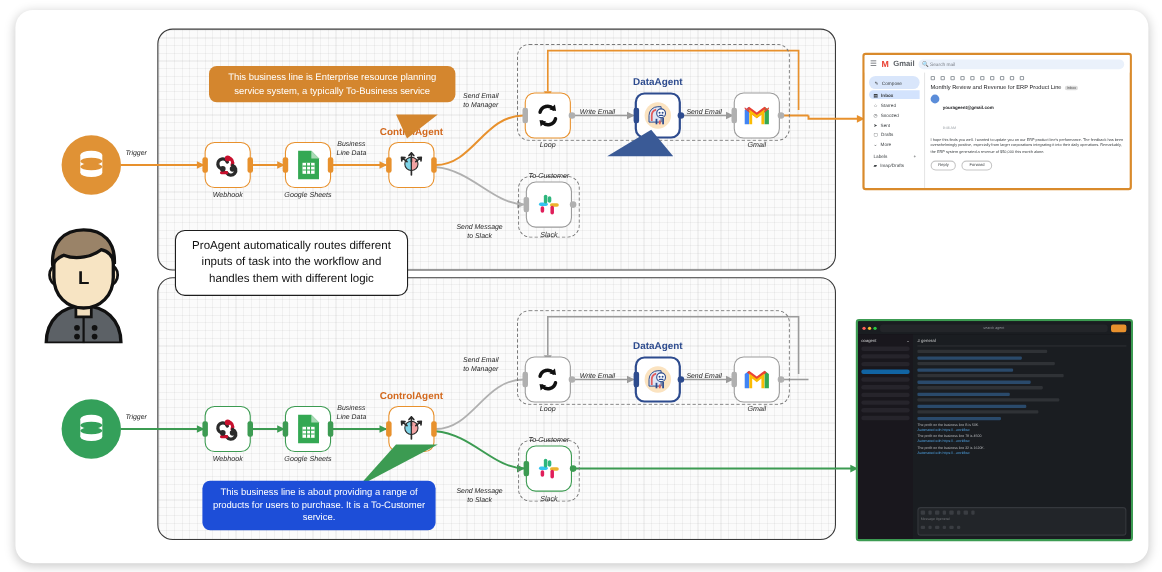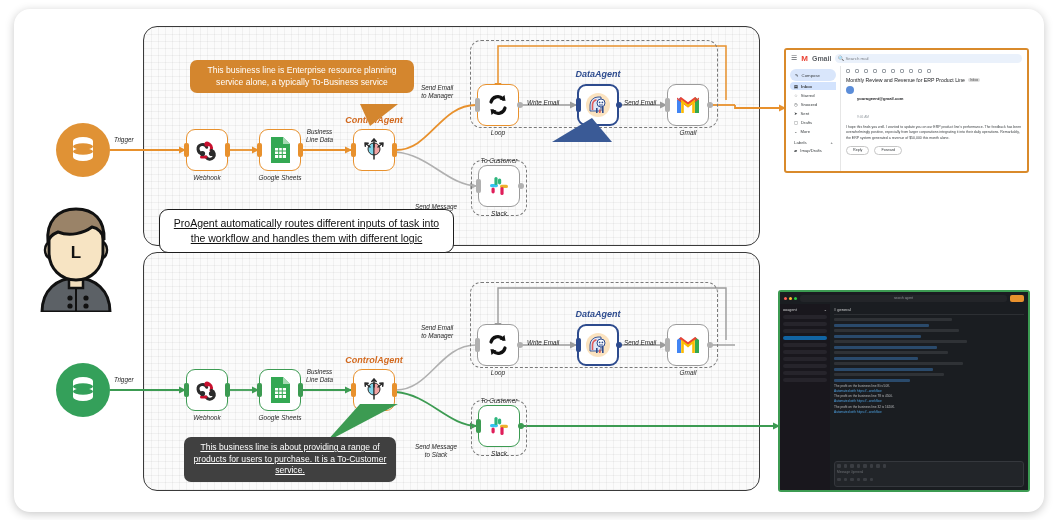--- a/index.html
+++ b/index.html
@@ -39,21 +39,21 @@
   }
   .node.green{ border-color:#3C9B52; }
   .node.gray { border-color:#9b9b9b; }
   .node.blue { border-color:#2D4B8E; border-width:2px; }
   .node-label{
     position:absolute; top:44px; left:50%; transform:translateX(-50%);
     font-size:6.5px; font-style:italic; color:#2b2b2b; white-space:nowrap;
   }
   .node-title{
     position:absolute; bottom:45px; left:50%; transform:translateX(-50%);
-    font-size:9px; font-style:italic; font-weight:bold; white-space:nowrap;
+    font-size:9px; font-weight:bold; white-space:nowrap;
   }
   .t-orange{ color:#D2691E; }
   .t-blue  { color:#2D4B8E; }
 
   
   .port{ position:absolute; width:5px; height:14px; border-radius:2px; top:50%; transform:translateY(-50%); }
   .port.l{ left:-3px; } .port.r{ right:-3px; }
   .port.o{ background:#E8912D; } .port.g{ background:#3C9B52; } .port.gr{ background:#b0b0b0; }
   .dot{ position:absolute; width:6px;height:6px;border-radius:50%; top:50%; transform:translateY(-50%); } .dot.g{background:#3C9B52;} .dot.gr{background:#b0b0b0;} .dot.b{background:#2D4B8E;}
 
@@ -73,21 +73,21 @@
     line-height:1.25; text-align:center; white-space:nowrap; z-index:7;
   }
 
   
   .bubble{
     position:absolute; border-radius:7px; color:#fff;
     font-size:8.6px; line-height:1.35; text-align:center; z-index:30;
     padding:5px 8px; font-weight:500;
   }
   .bubble.orange{ background:#D4862E; }
-  .bubble.green { background:#404040;text-decoration:underline; }
+  .bubble.green { background:#1d4ed8; }
   .bubble.blue  { background:#3A5A96; }
 
   .note-box{
     position:absolute; background:#fff; border:1.7px solid #1d1d1d; border-radius:9px;
     font-size:10.5px; line-height:1.45; text-align:center; color:#111;
     padding:6px 9px; z-index:35;
   }
 
   
   .avatar{ position:absolute; left:22px; top:188px; width:108px; height:124px; z-index:20; }
@@ -332,30 +332,30 @@
         <rect x="7.4" y="3" width="3.2" height="8" rx="1.6" fill="#2EB67D"></rect>
         <rect x="13" y="10.8" width="8" height="3.2" rx="1.6" fill="#ECB22E"></rect>
         <rect x="13.4" y="13" width="3.2" height="8" rx="1.6" fill="#E01E5A"></rect>
         <rect x="4.5" y="13.4" width="3.2" height="6" rx="1.6" fill="#E01E5A"></rect>
         <rect x="11" y="4.4" width="3.2" height="6" rx="1.6" fill="#2EB67D"></rect>
       </svg>
     <span class="dot gr" style="right:-5px;"></span>
     <span class="node-label">Slack</span>
   </div>
 
-  <div class="bubble orange" style="left:190px; top:60px; width:224px;">This business line is Enterprise resource planning service alone, a typically To-Business service</div>
+  <div class="bubble orange" style="left:190px; top:60px; width:224px;">This business line is Enterprise resource planning service system, a typically To-Business service</div>
   <svg class="wires front" style="z-index:29;">
     <polygon points="360,104 398,104 370,126" fill="#D4862E"></polygon>
   </svg>
 
   <svg class="wires front" style="z-index:29;">
     <polygon points="592,118 612,142 552,142" fill="#3A5A96"></polygon>
   </svg>
 
-  <div class="note-box" style="left:159px; top:209px; width:295px;text-decoration:underline;">ProAgent automatically routes different inputs of task into the workflow and handles them with different logic</div>
+  <div class="note-box" style="left:159px; top:209px; width:212px;">ProAgent automatically routes different inputs of task into the workflow and handles them with different logic</div>
 
   <div class="avatar">
     <svg width="108" height="124" viewBox="0 0 108 124">
       <path d="M20 124c0-22 15-34 34-34s34 12 34 34z" fill="#5C6166" stroke="#111" stroke-width="3"></path>
       <path d="M47 88h14v12H47z" fill="#F2DFBE" stroke="#111" stroke-width="2.5"></path>
       <ellipse cx="30" cy="62" rx="7" ry="9" fill="#F7E4C3" stroke="#111" stroke-width="2.5"></ellipse>
       <ellipse cx="78" cy="62" rx="7" ry="9" fill="#F7E4C3" stroke="#111" stroke-width="2.5"></ellipse>
       <path d="M27 52c0-18 12-29 27-29s27 11 27 29v12c0 17-12 28-27 28s-27-11-27-28z" fill="#F7E4C3" stroke="#111" stroke-width="3"></path>
       <path d="M26 54c-2-21 10-33 28-33s29 11 28 31c-1-7-6-12-12-13-8 6-22 10-34 5-5 2-9 5-10 10z" fill="#9A8368" stroke="#111" stroke-width="3"></path>
       <text x="54" y="70" font-family="Liberation Sans, sans-serif" font-size="17" font-weight="bold" fill="#111" text-anchor="middle">L</text>

